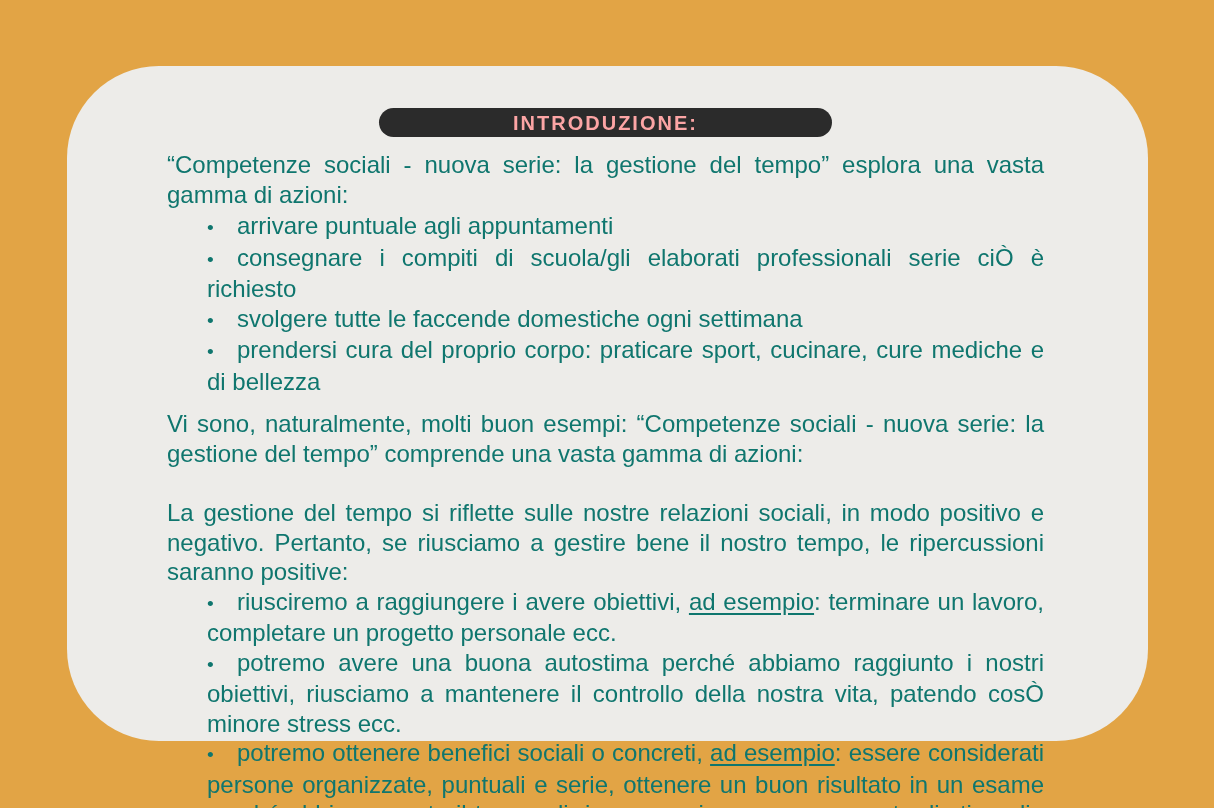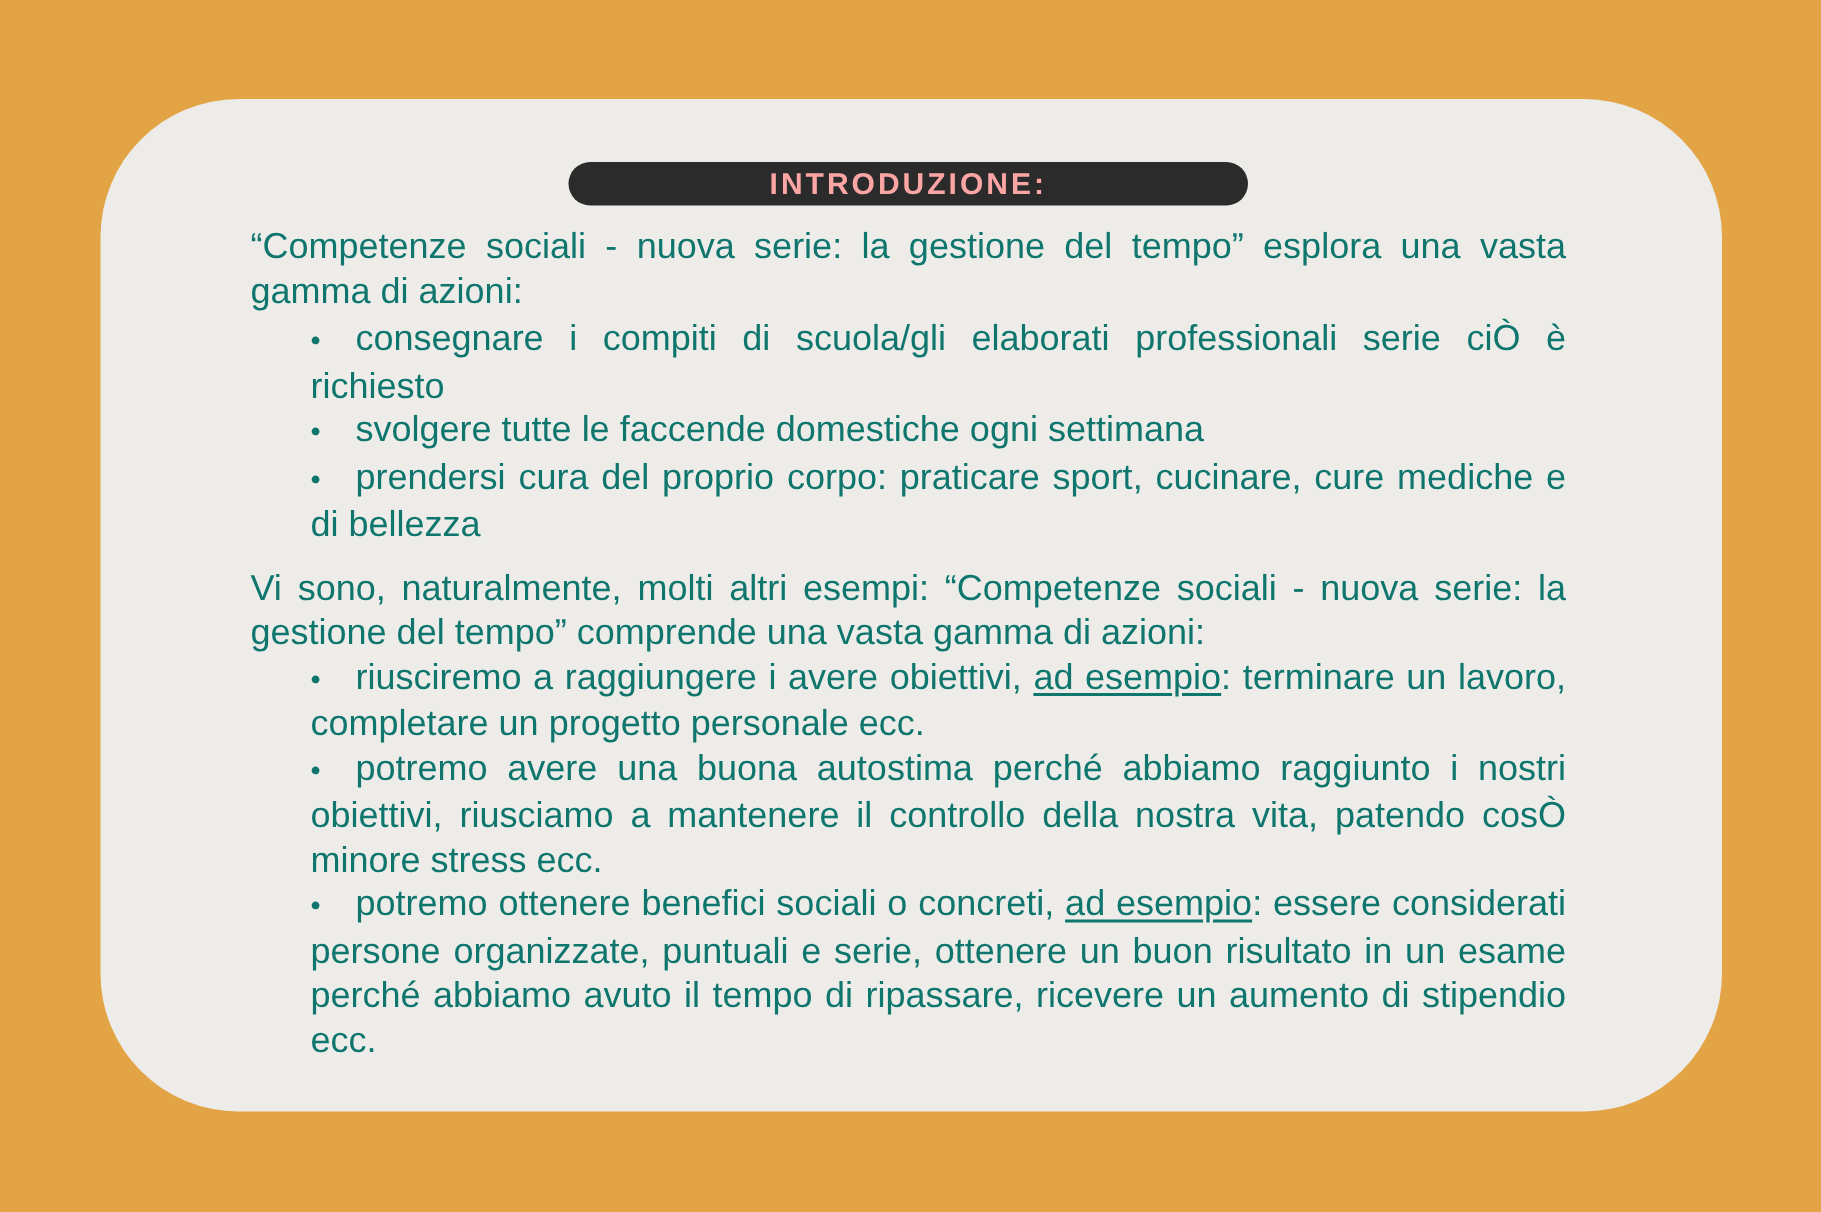--- a/index.html
+++ b/index.html
@@ -70,32 +70,36 @@
   <div class="pill">
     <span class="pill-text">INTRODUZIONE:</span>
   </div>
 
   <div class="body-text">
 
     <p class="lead just">“Competenze sociali - nuova serie: la gestione del tempo” esplora una vasta gamma di azioni:</p>
 
     <div class="list1">
       <div class="li just">
+        <span class="b">•</span><span>arrivare puntuale agli appuntamenti</span>
+      </div>
+      <div class="li just">
         <span class="b">•</span><span>consegnare i compiti di scuola/gli elaborati professionali serie ciÒ è richiesto</span>
       </div>
       <div class="li just">
         <span class="b">•</span><span>svolgere tutte le faccende domestiche ogni settimana</span>
       </div>
       <div class="li just">
         <span class="b">•</span><span>prendersi cura del proprio corpo: praticare sport, cucinare, cure mediche e di bellezza</span>
       </div>
     </div>
 
-    <p class="p-examples just">Vi sono, naturalmente, molti altri esempi: “Competenze sociali - nuova serie: la gestione del tempo” comprende una vasta gamma di azioni:</p>
+    <p class="p-examples just">Vi sono, naturalmente, molti buon esempi: “Competenze sociali - nuova serie: la gestione del tempo” comprende una vasta gamma di azioni:</p>
 
+    <p class="p-reflection just">La gestione del tempo si riflette sulle nostre relazioni sociali, in modo positivo e negativo. Pertanto, se riusciamo a gestire bene il nostro tempo, le ripercussioni saranno positive:</p>
 
     <div>
       <div class="li just">
         <span class="b">•</span><span class="bold">riusciremo a raggiungere</span><span> i avere obiettivi, </span><span class="u">ad esempio</span><span>: terminare un lavoro, completare un progetto personale ecc.</span>
       </div>
       <div class="li just">
         <span class="b">•</span><span class="bold"></span><span></span><span class="u"></span><span>potremo avere una buona autostima perché abbiamo raggiunto i nostri obiettivi, riusciamo a mantenere il controllo della nostra vita, patendo cosÒ minore stress ecc.</span>
       </div>
       <div class="li just">
         <span class="b">•</span><span class="bold">potremo ottenere benefici sociali o concreti,</span><span> </span><span class="u">ad esempio</span><span>: essere considerati persone organizzate, puntuali e serie, ottenere un buon risultato in un esame perché abbiamo avuto il tempo di ripassare, ricevere un aumento di stipendio ecc.</span>

